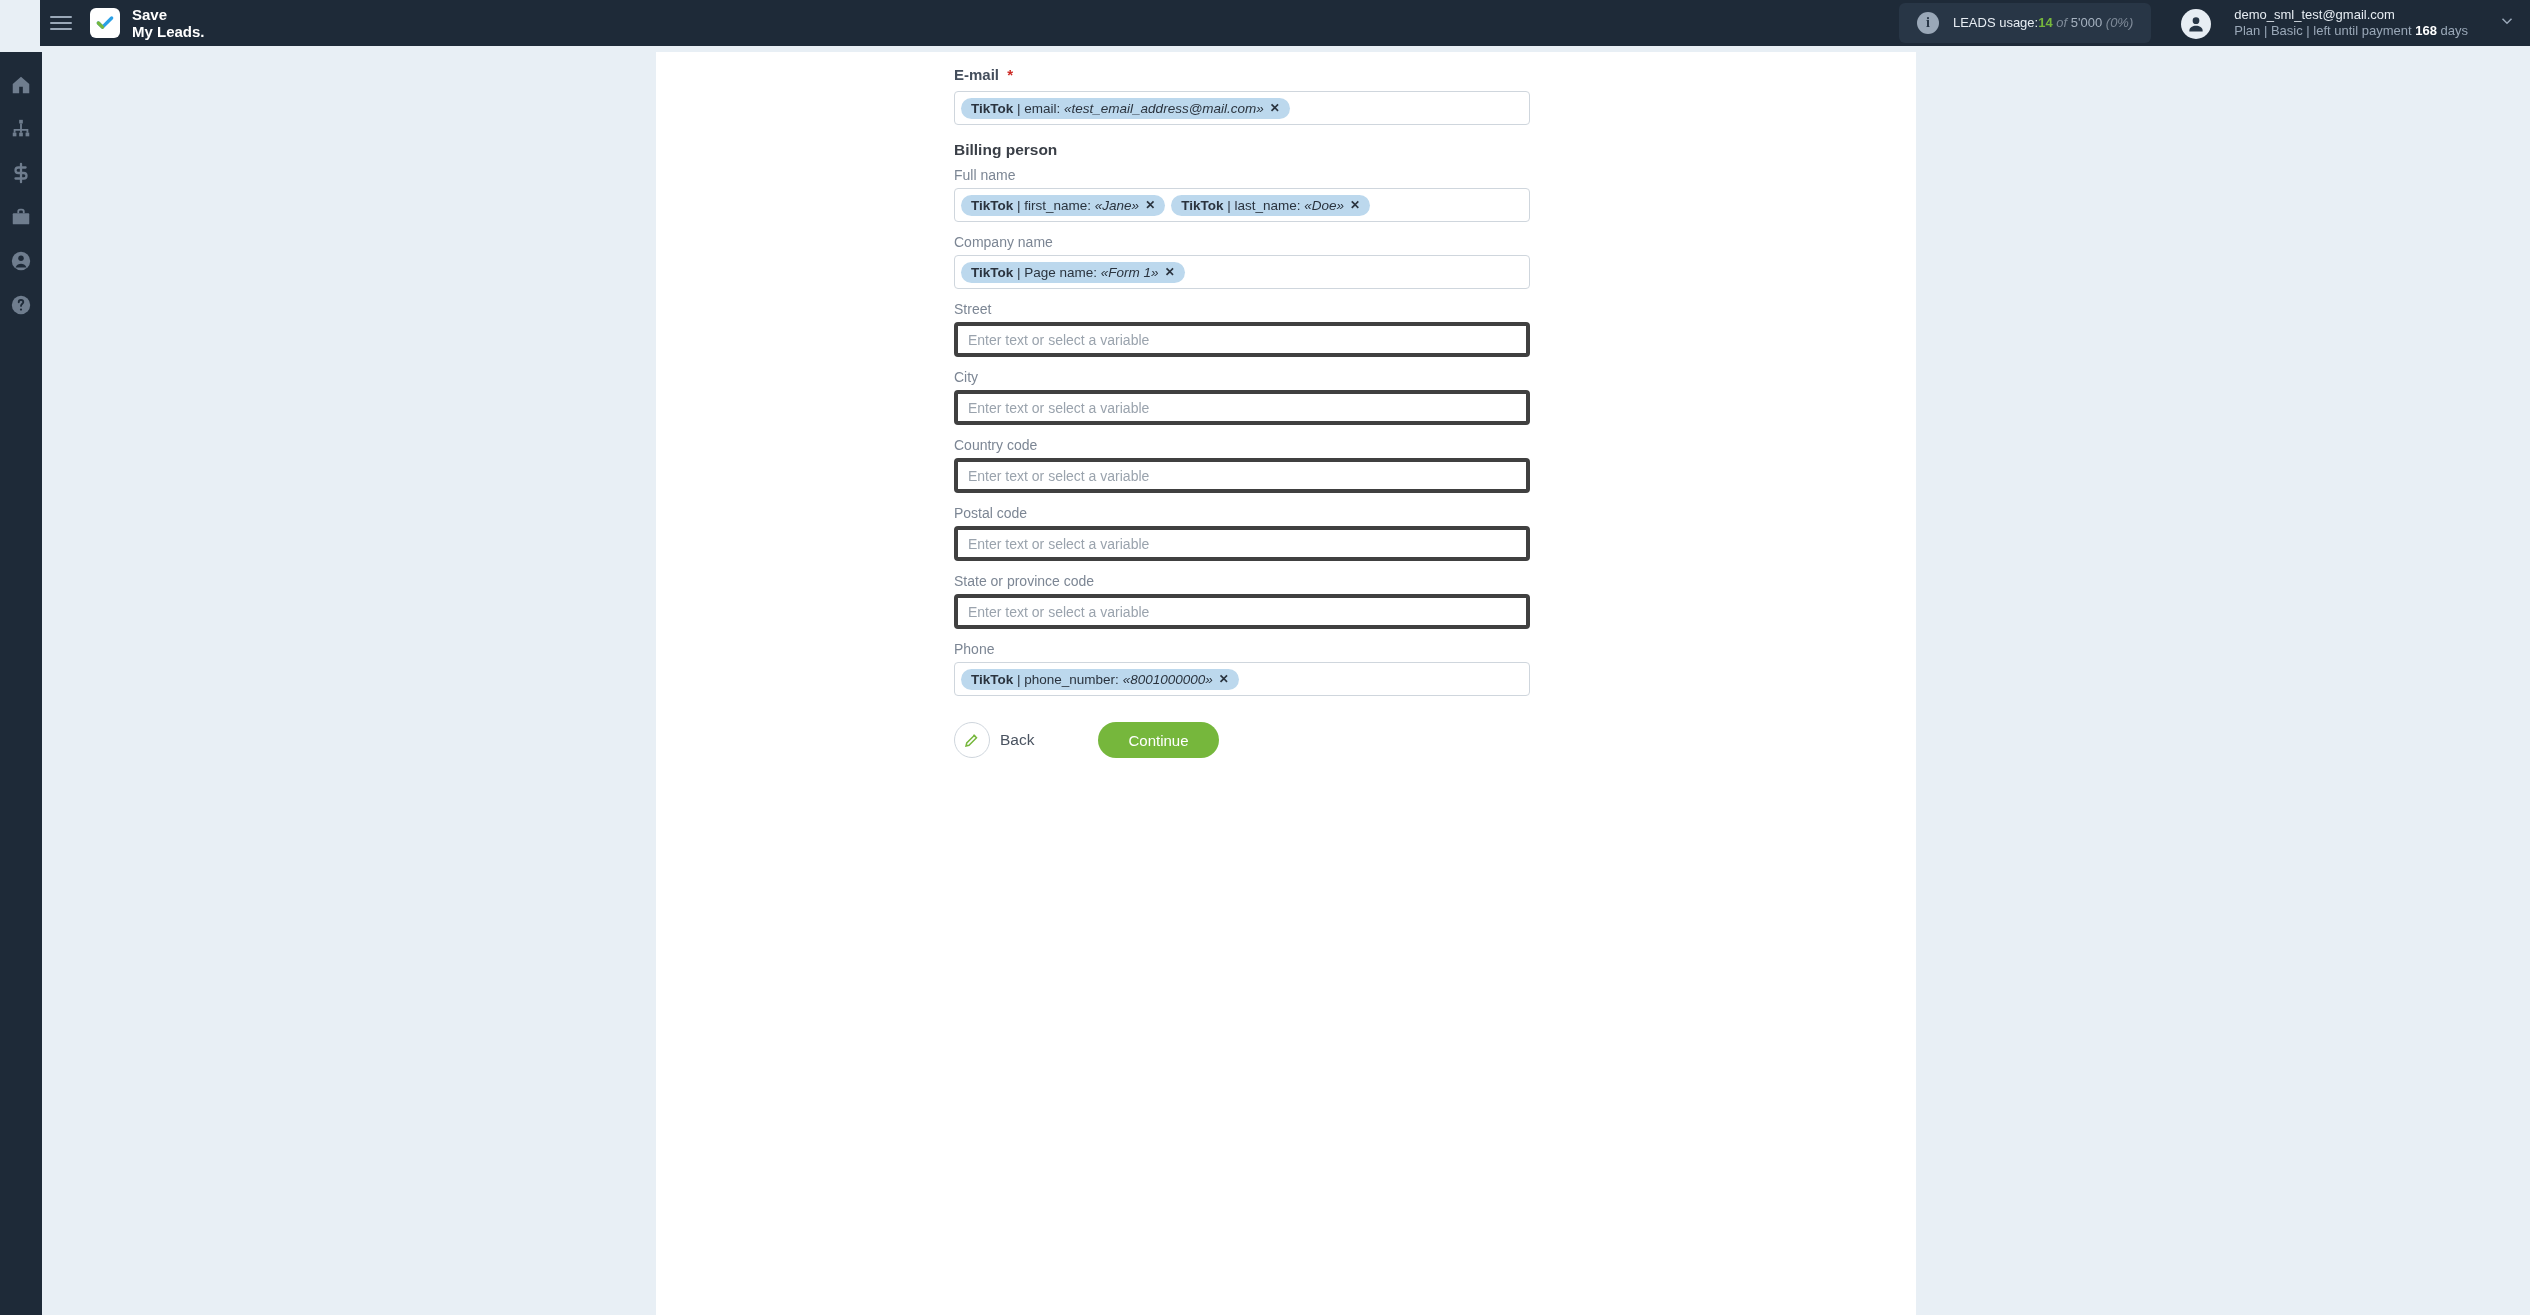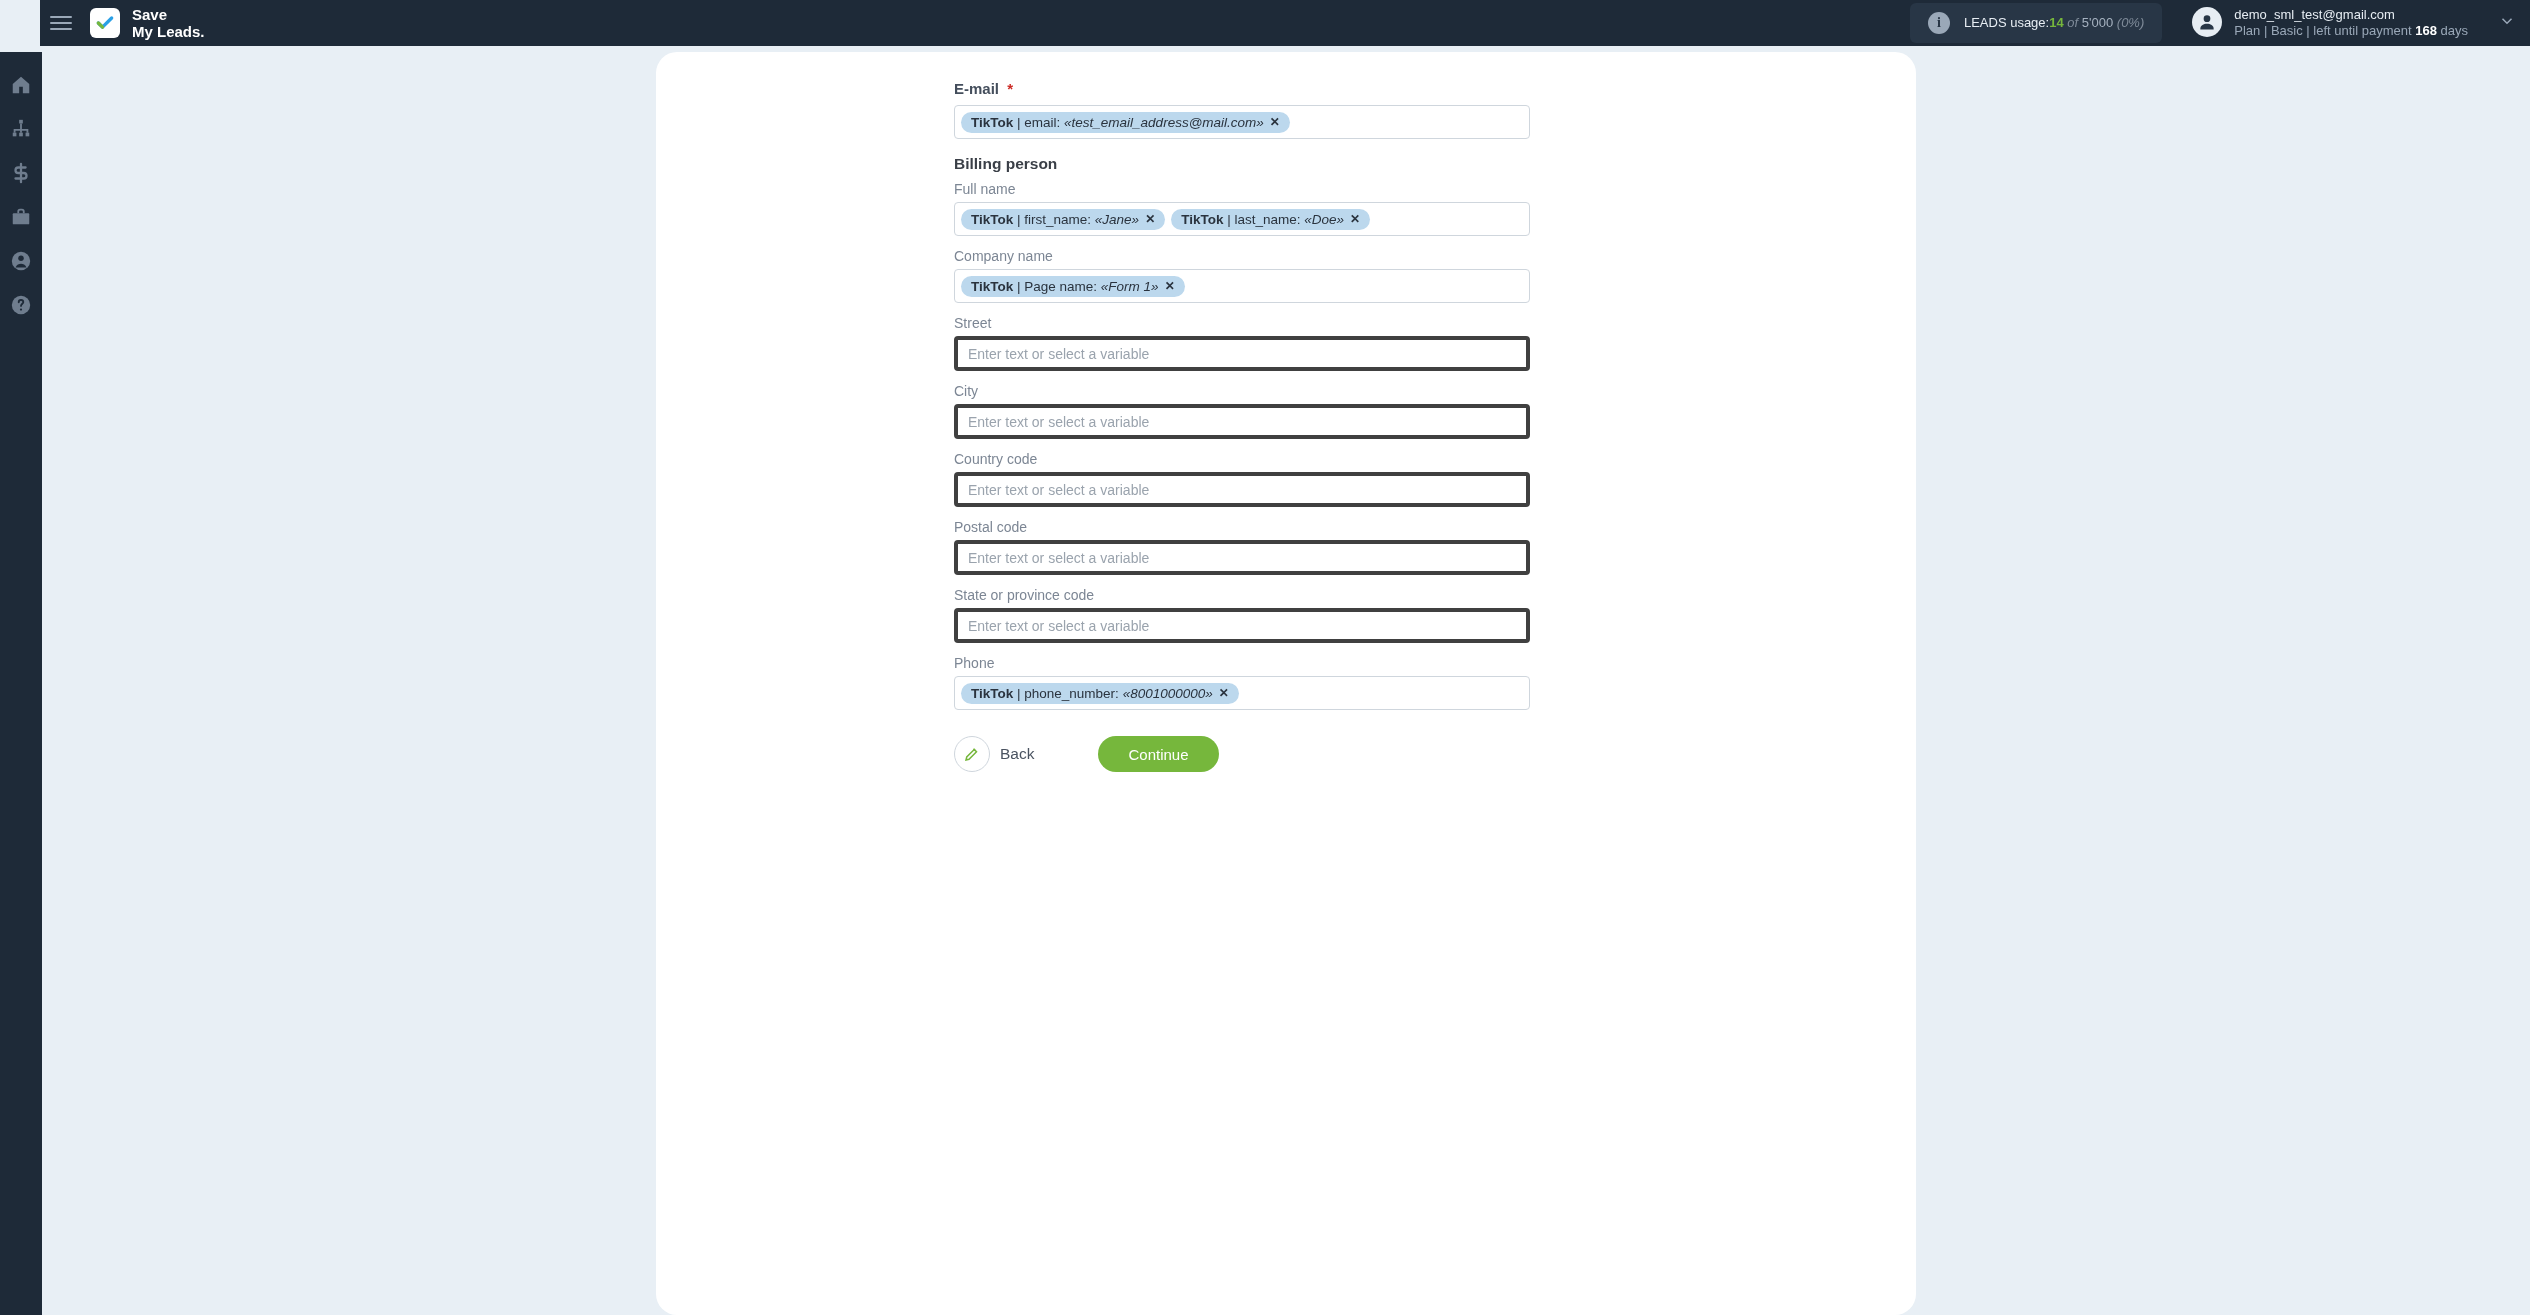--- a/index.html
+++ b/index.html
@@ -26,41 +26,40 @@
     padding:0 18px;min-width:200px
   }
   .usage-icon{width:22px;height:22px;border-radius:50%;background:#9aa8b8;color:#283646;
               display:flex;align-items:center;justify-content:center;font-weight:900;font-family:Georgia,serif;font-size:14px}
   .usage-text{display:flex;font-size:13px;line-height:1.25}
   .usage-row2{color:#9aa8b8}
   .usage-num{color:#76b73c;font-weight:600}
   .usage-max{color:#a6b2c0}
   .usage-pct{color:#7f8b99;font-style:italic}
 
-  .user-block{display:flex;align-items:flex-start;gap:12px;margin-left:18px}
+  .user-block{display:flex;align-items:flex-end;gap:23px;margin-left:18px}
   .avatar{width:30px;height:30px;border-radius:50%;background:#e7edf3;display:flex;align-items:center;justify-content:center}
   .avatar svg{width:20px;height:20px;fill:#283646}
   .user-text{display:flex;flex-direction:column;font-size:13px;line-height:1.25}
   .plan-line{color:#9aa8b8}
   .plan-line b{color:#fff}
   .chev-down{margin-left:18px;cursor:pointer}
   .chev-down svg{width:18px;height:18px;stroke:#9aa8b8;fill:none;stroke-width:2}
 
   
   .sidebar{position:absolute;top:52px;left:0;width:42px;bottom:0;background:#1e2a38;
            display:flex;flex-direction:column;align-items:center;padding-top:22px;gap:22px}
   .sidebar .sitem{width:22px;height:22px;color:#6f7d8e;cursor:pointer}
   .sidebar .sitem svg{width:100%;height:100%;fill:currentColor}
 
   
   .content-wrap{position:absolute;top:52px;left:42px;right:0;bottom:0;overflow:auto}
   .panel{
     background:#fff;margin:0 auto;max-width:1260px;min-height:100%;
-    padding:28px 46px 40px 46px;
-    border-radius:21px;
+    padding:14px 46px 40px 46px;
   }
   .form-col{max-width:576px;margin:0;margin-left:252px}
 
   .fg{margin-bottom:12px}
   .f-label{font-size:15px;color:#444e5c;font-weight:600;margin-bottom:8px}
   .sub-label{font-size:14px;color:#7c8694;font-weight:500;margin-bottom:5px}
   .req{color:#cc2a24;font-weight:700;margin-left:4px}
 
   .tagbox{
     border:1px solid #cfd6dd;border-radius:4px;padding:4px 6px;min-height:34px;

